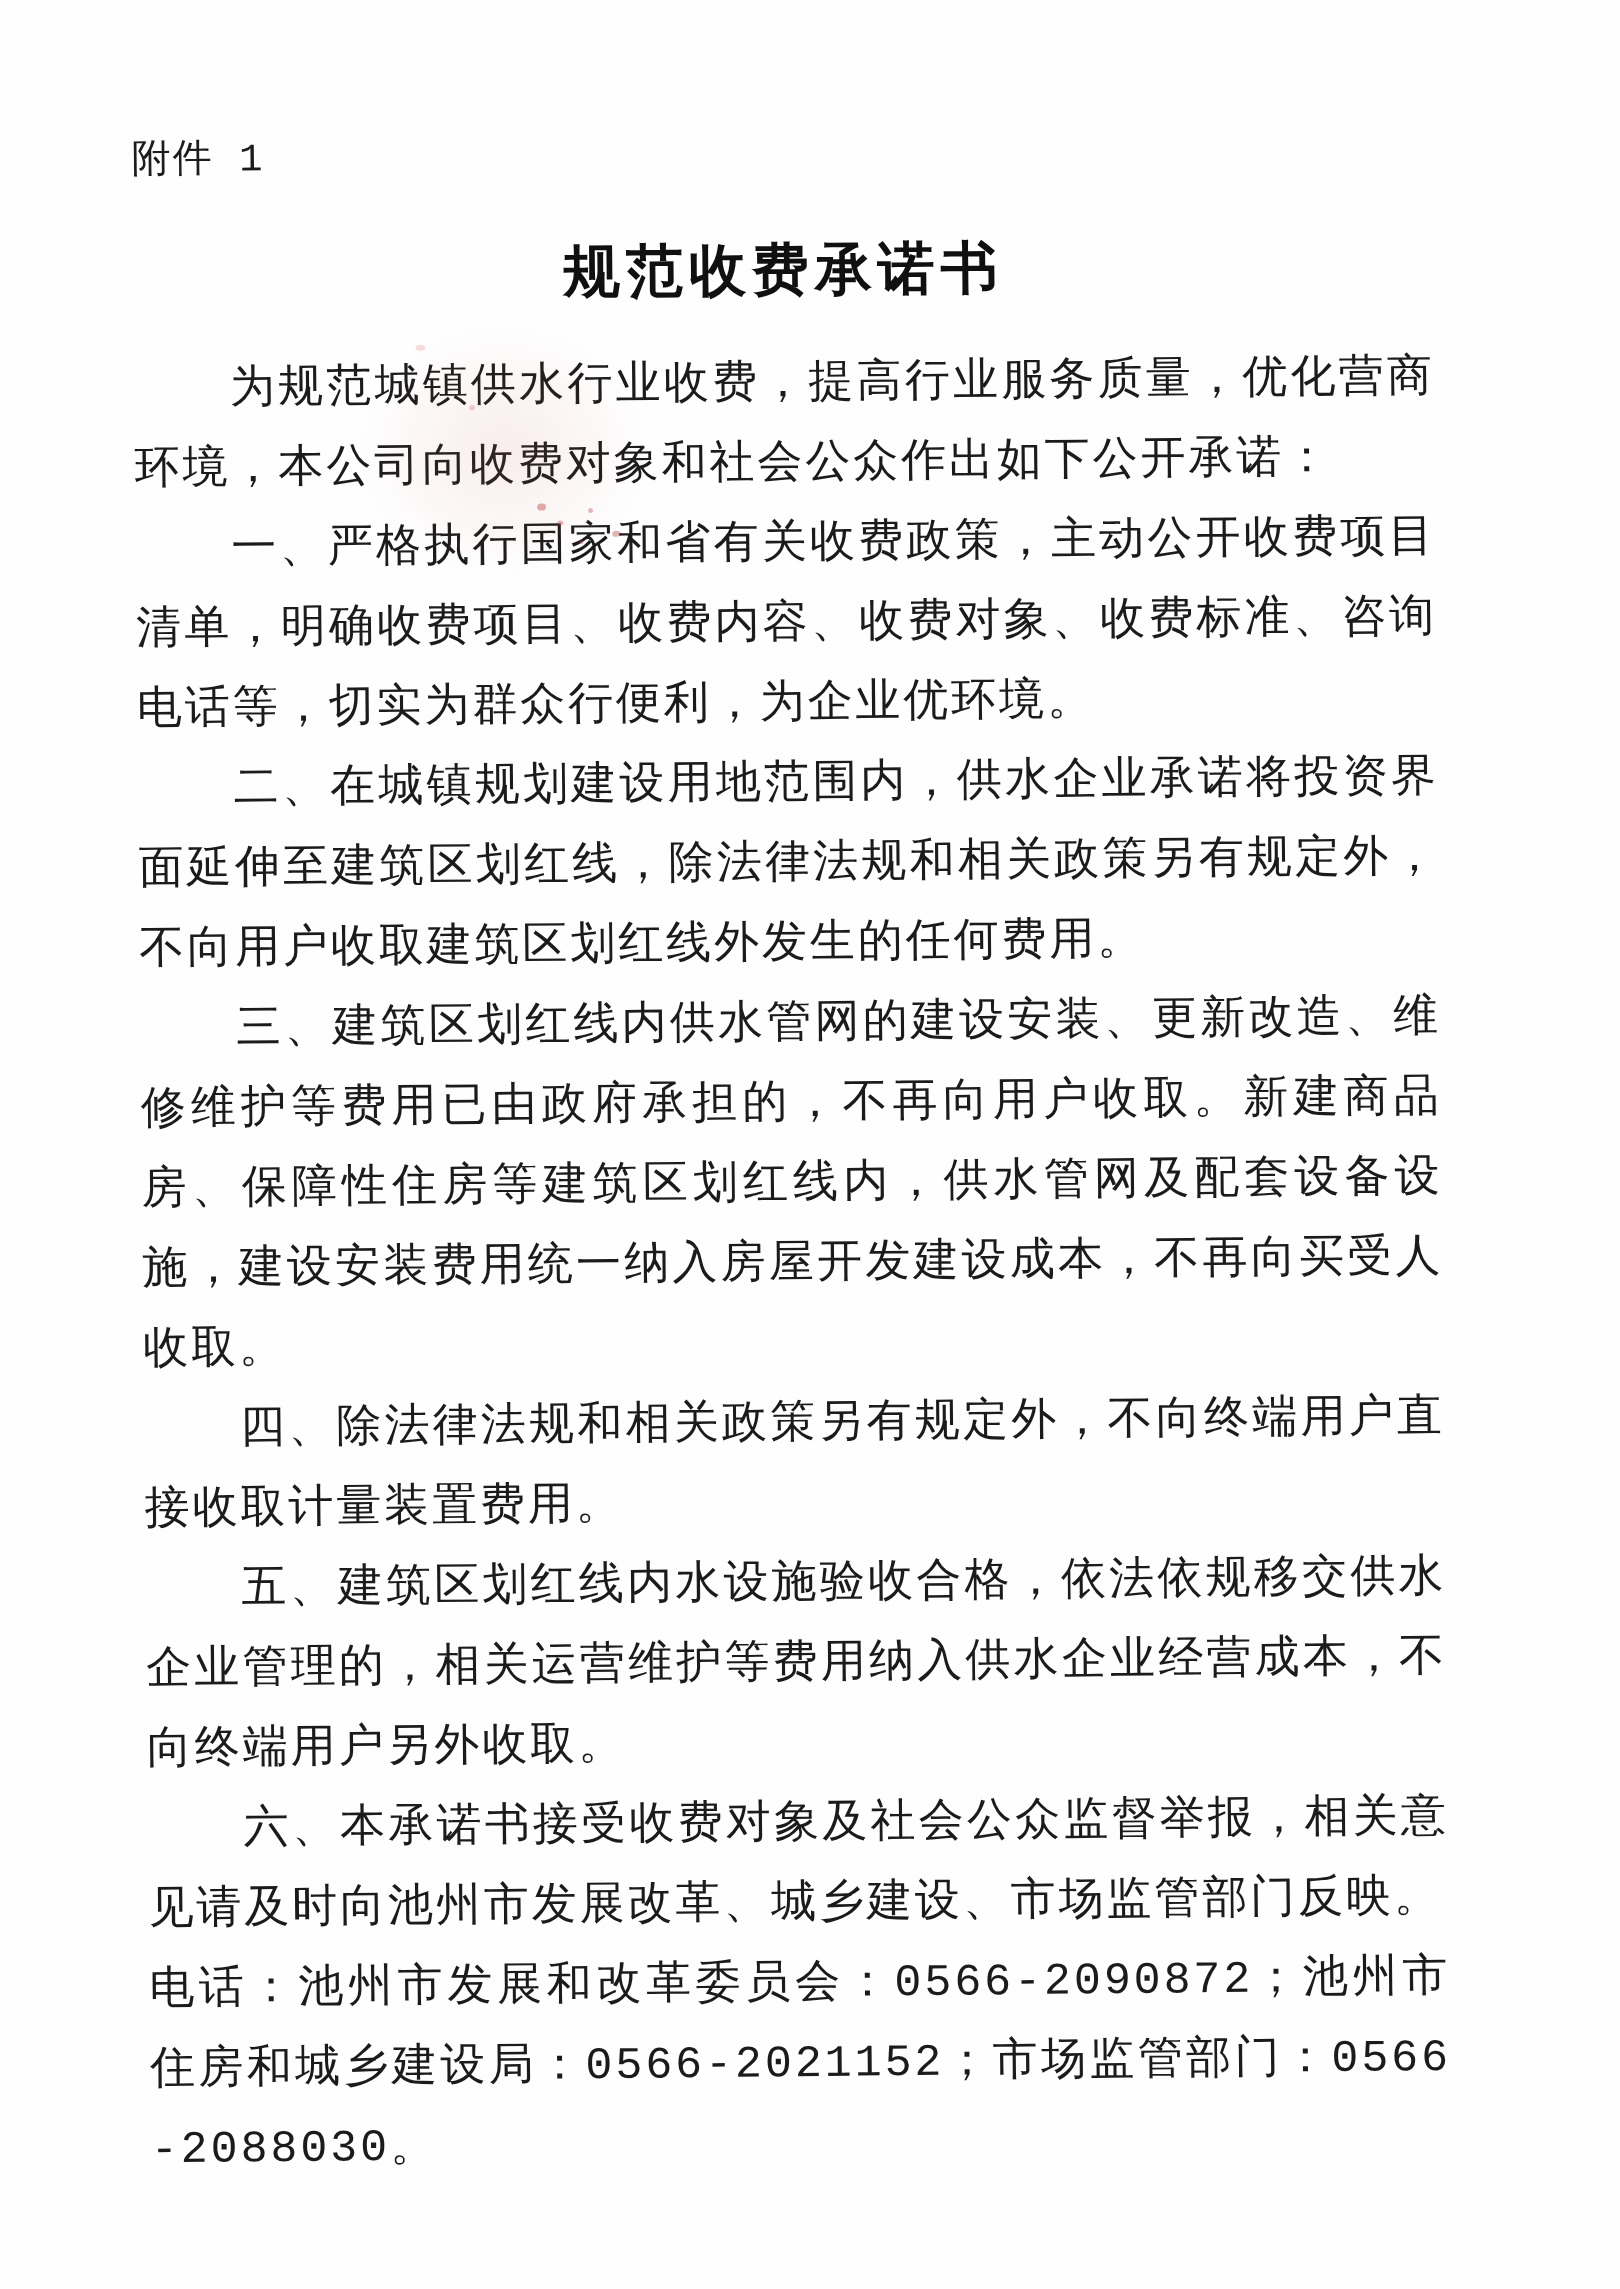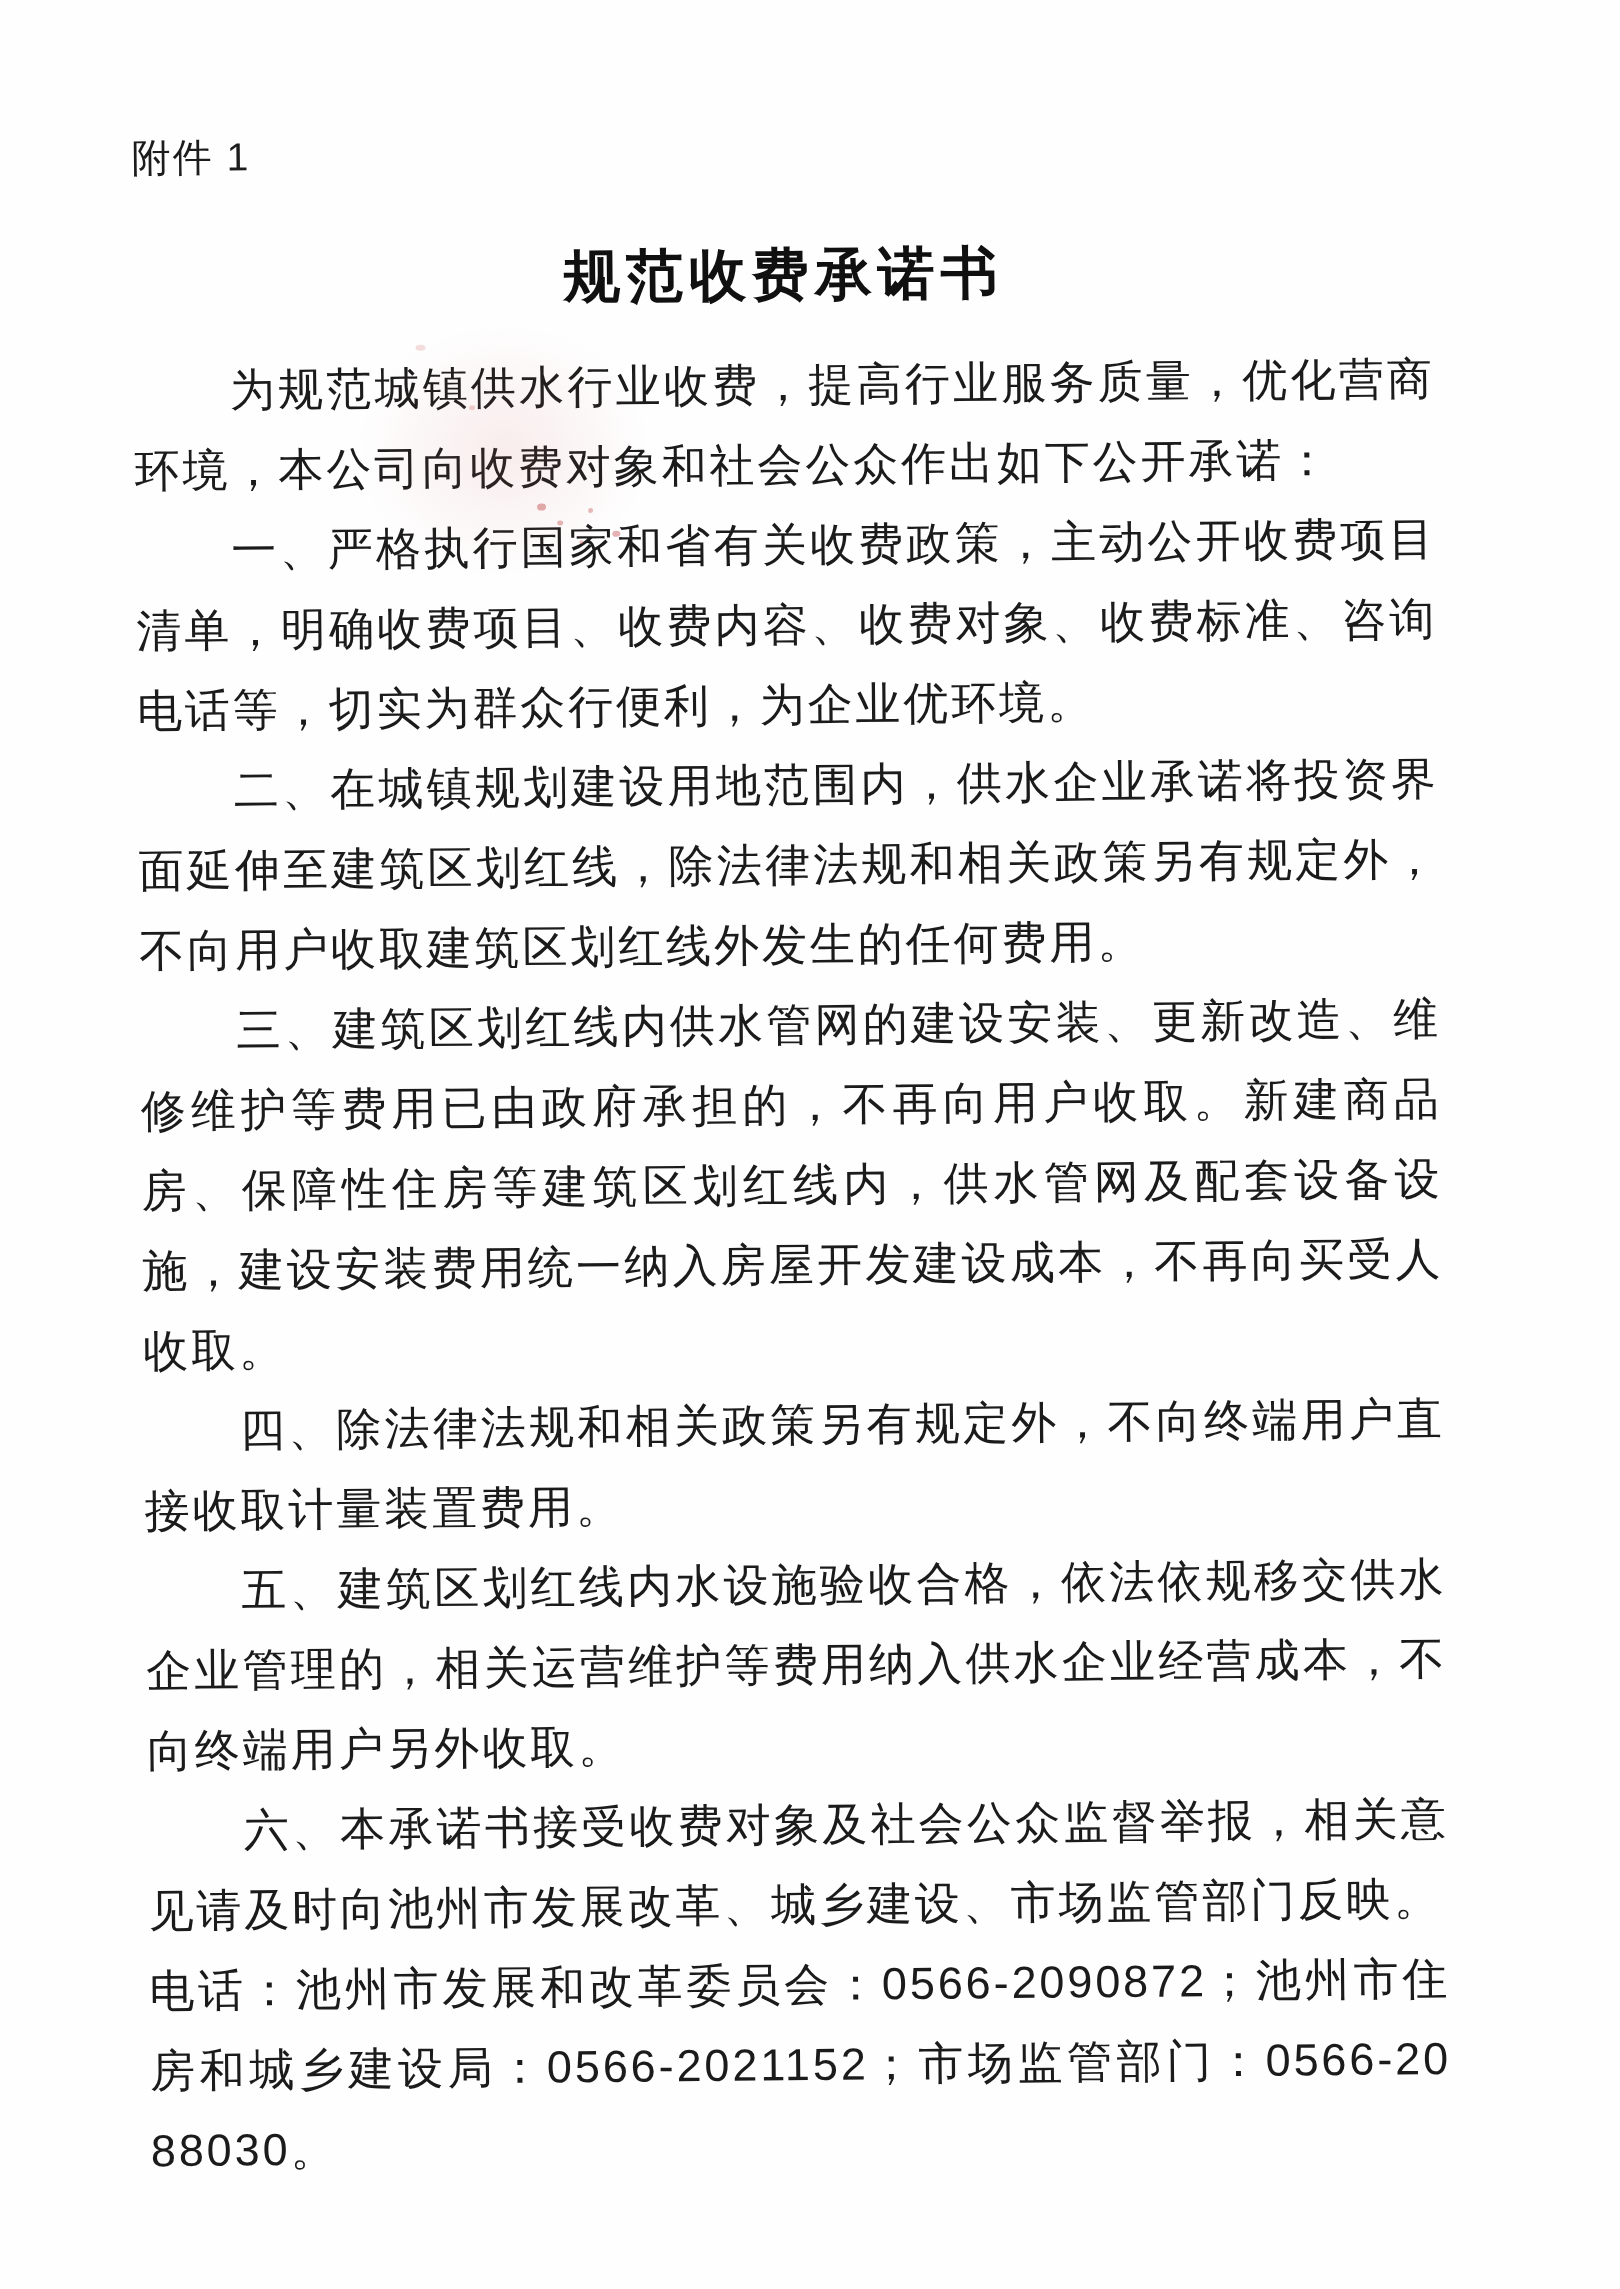--- a/index.html
+++ b/index.html
@@ -8,21 +8,21 @@
     width: 1620px;
     height: 2290px;
     overflow: hidden;
     background: #ffffff;
   }
   .page {
     position: relative;
     width: 1620px;
     height: 2290px;
     background: #fefefe;
-    font-family: Liberation Sans, sans-serif;
+    font-family: Liberation Mono, monospace;
   }
   .sheet {
     position: relative;
     width: 100%;
     height: 100%;
     box-sizing: border-box;
     padding: 125px 180px 0 139px;
     transform: rotate(-0.55deg);
     transform-origin: 50% 40%;
   }

